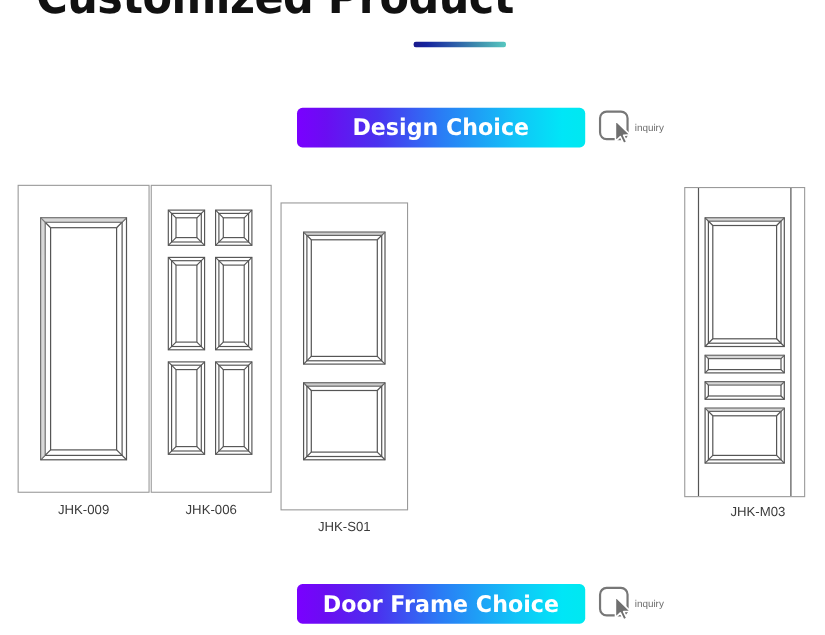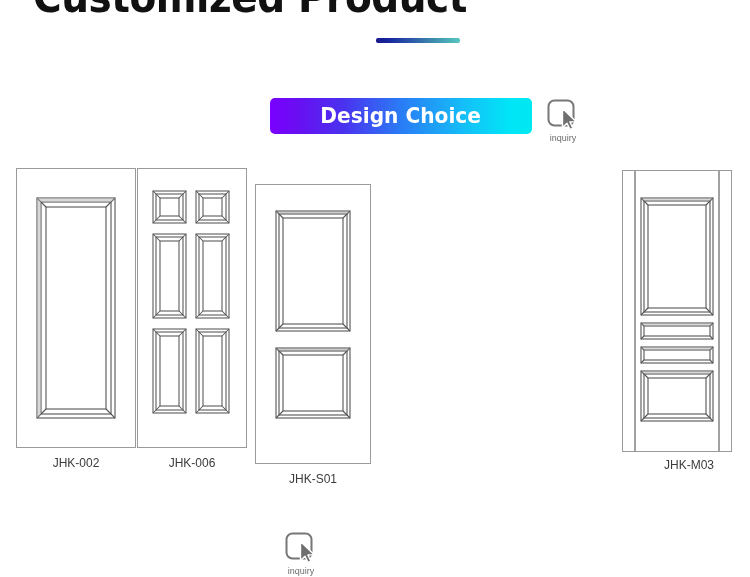--- a/index.html
+++ b/index.html
@@ -42,21 +42,21 @@
     width: 84px;
     height: 5px;
     border-radius: 2px;
     background: linear-gradient(90deg, #1a1a8c 0%, #16249e 14%, #2b58a8 42%, #3f8fae 70%, #57c7c0 100%);
   }
 
   
   .choice-row {
     position: absolute;
     display: flex;
-    align-items: flex-start;
+    align-items: center;
     padding-left: 29px;
   }
   .choice-row.design  { left: 241px; top: 98px; }
   .choice-row.frame   { left: 241px; top: 531px; }
 
   .choice-pill {
     width: 262px;
     height: 36px;
     border-radius: 5px;
     background: linear-gradient(90deg,
@@ -80,21 +80,21 @@
     line-height: 21px;
     letter-spacing: 0px;
     white-space: nowrap;
     transform: scaleX(0.96);
   }
 
   .inquiry-block {
     margin-left: 11px;
     width: 40px;
     display: flex;
-    flex-direction: column;
+    flex-direction: row;
     align-items: center;
   }
   .inquiry-icon {
     position: relative;
     width: 34px;
     height: 34px;
   }
   .inquiry-icon svg { display: block; }
   .inquiry-caption {
     margin-top: 1px;
@@ -170,21 +170,21 @@
           <rect x="24" y="33" width="70" height="212"></rect>
           <rect x="29" y="38" width="60" height="202"></rect>
           <path d="M20 29 L29 38 M98 29 L89 38 M20 249 L29 240 M98 249 L89 240"></path>
         </g>
         <g fill="#b9b9b9" opacity="0.55">
           <polygon points="20,29 98,29 94,33 24,33"></polygon>
           <polygon points="20,29 24,33 24,245 20,249"></polygon>
         </g>
       </svg>
     </div>
-    <div class="door-caption" style="top:288px;">JHK-002</div>
+    <div class="door-caption" style="top:288px;">JHK-009</div>
   </div>
 
   <div class="door-cell" style="left:137px; width:110px;">
     <div class="door-card" style="width:110px; height:280px;">
       <svg class="door-svg" width="108" height="278" viewBox="0 0 108 278">
         <g fill="none" stroke="#555555" stroke-width="1.05">
 
           <rect x="15" y="22" width="33" height="32"></rect>
           <rect x="18" y="25" width="27" height="26"></rect>
           <rect x="22" y="29" width="19" height="18"></rect>
@@ -278,20 +278,23 @@
           <polygon points="18,200 90,200 87,203 21,203"></polygon>
         </g>
       </svg>
     </div>
     <div class="door-caption" style="top:290px;">JHK-M03</div>
   </div>
 
 </div>
 
 <div class="choice-row frame">
+  <div class="choice-pill">
+    <span class="choice-pill-label">Door Frame Choice</span>
+  </div>
   <div class="inquiry-block">
     <span class="inquiry-icon">
       <svg class="door-svg" width="34" height="34" viewBox="0 0 34 34">
         <rect x="2.5" y="2.5" width="25" height="25" rx="6" ry="6" fill="none" stroke="#777777" stroke-width="2"></rect>
         <path d="M16.5 10.5 L16.5 29.5 L21.0 25.2 L24.0 31.5 L26.8 30.0 L23.9 24.0 L30.0 23.6 Z" fill="#6f6f6f" stroke="#ffffff" stroke-width="1.4" stroke-linejoin="round"></path>
       </svg>
     </span>
     <span class="inquiry-caption">inquiry</span>
   </div>
 </div>

